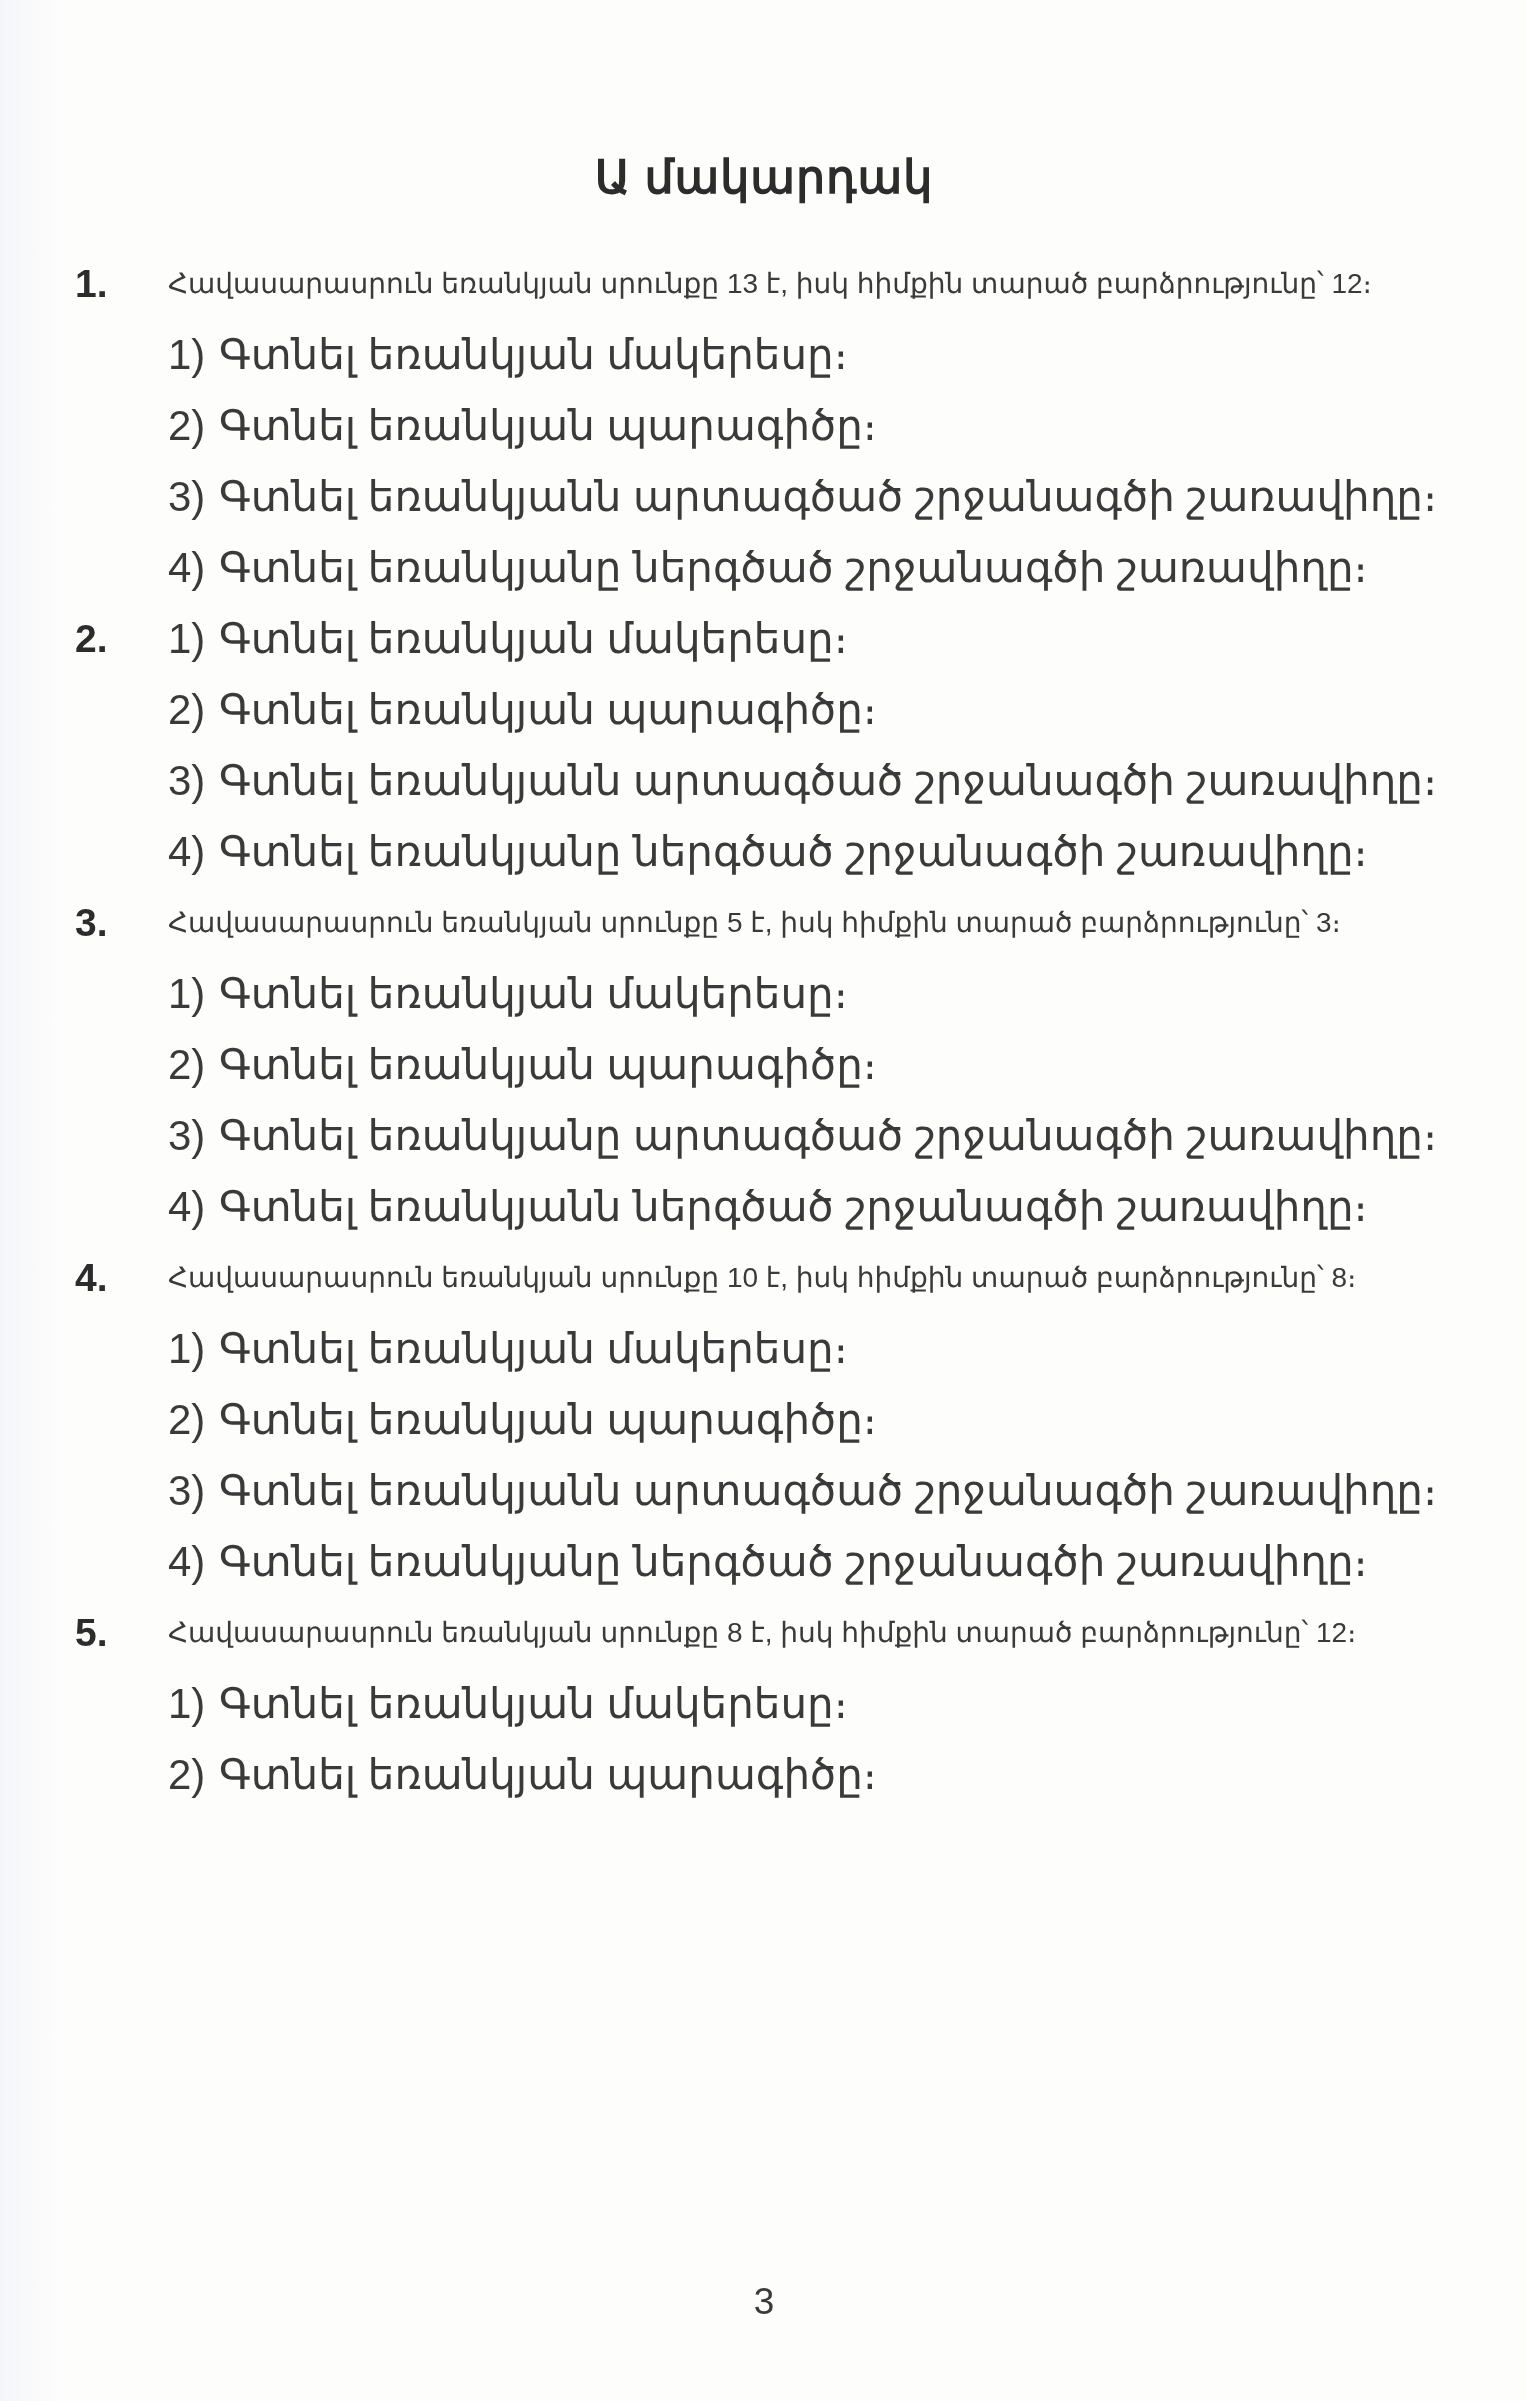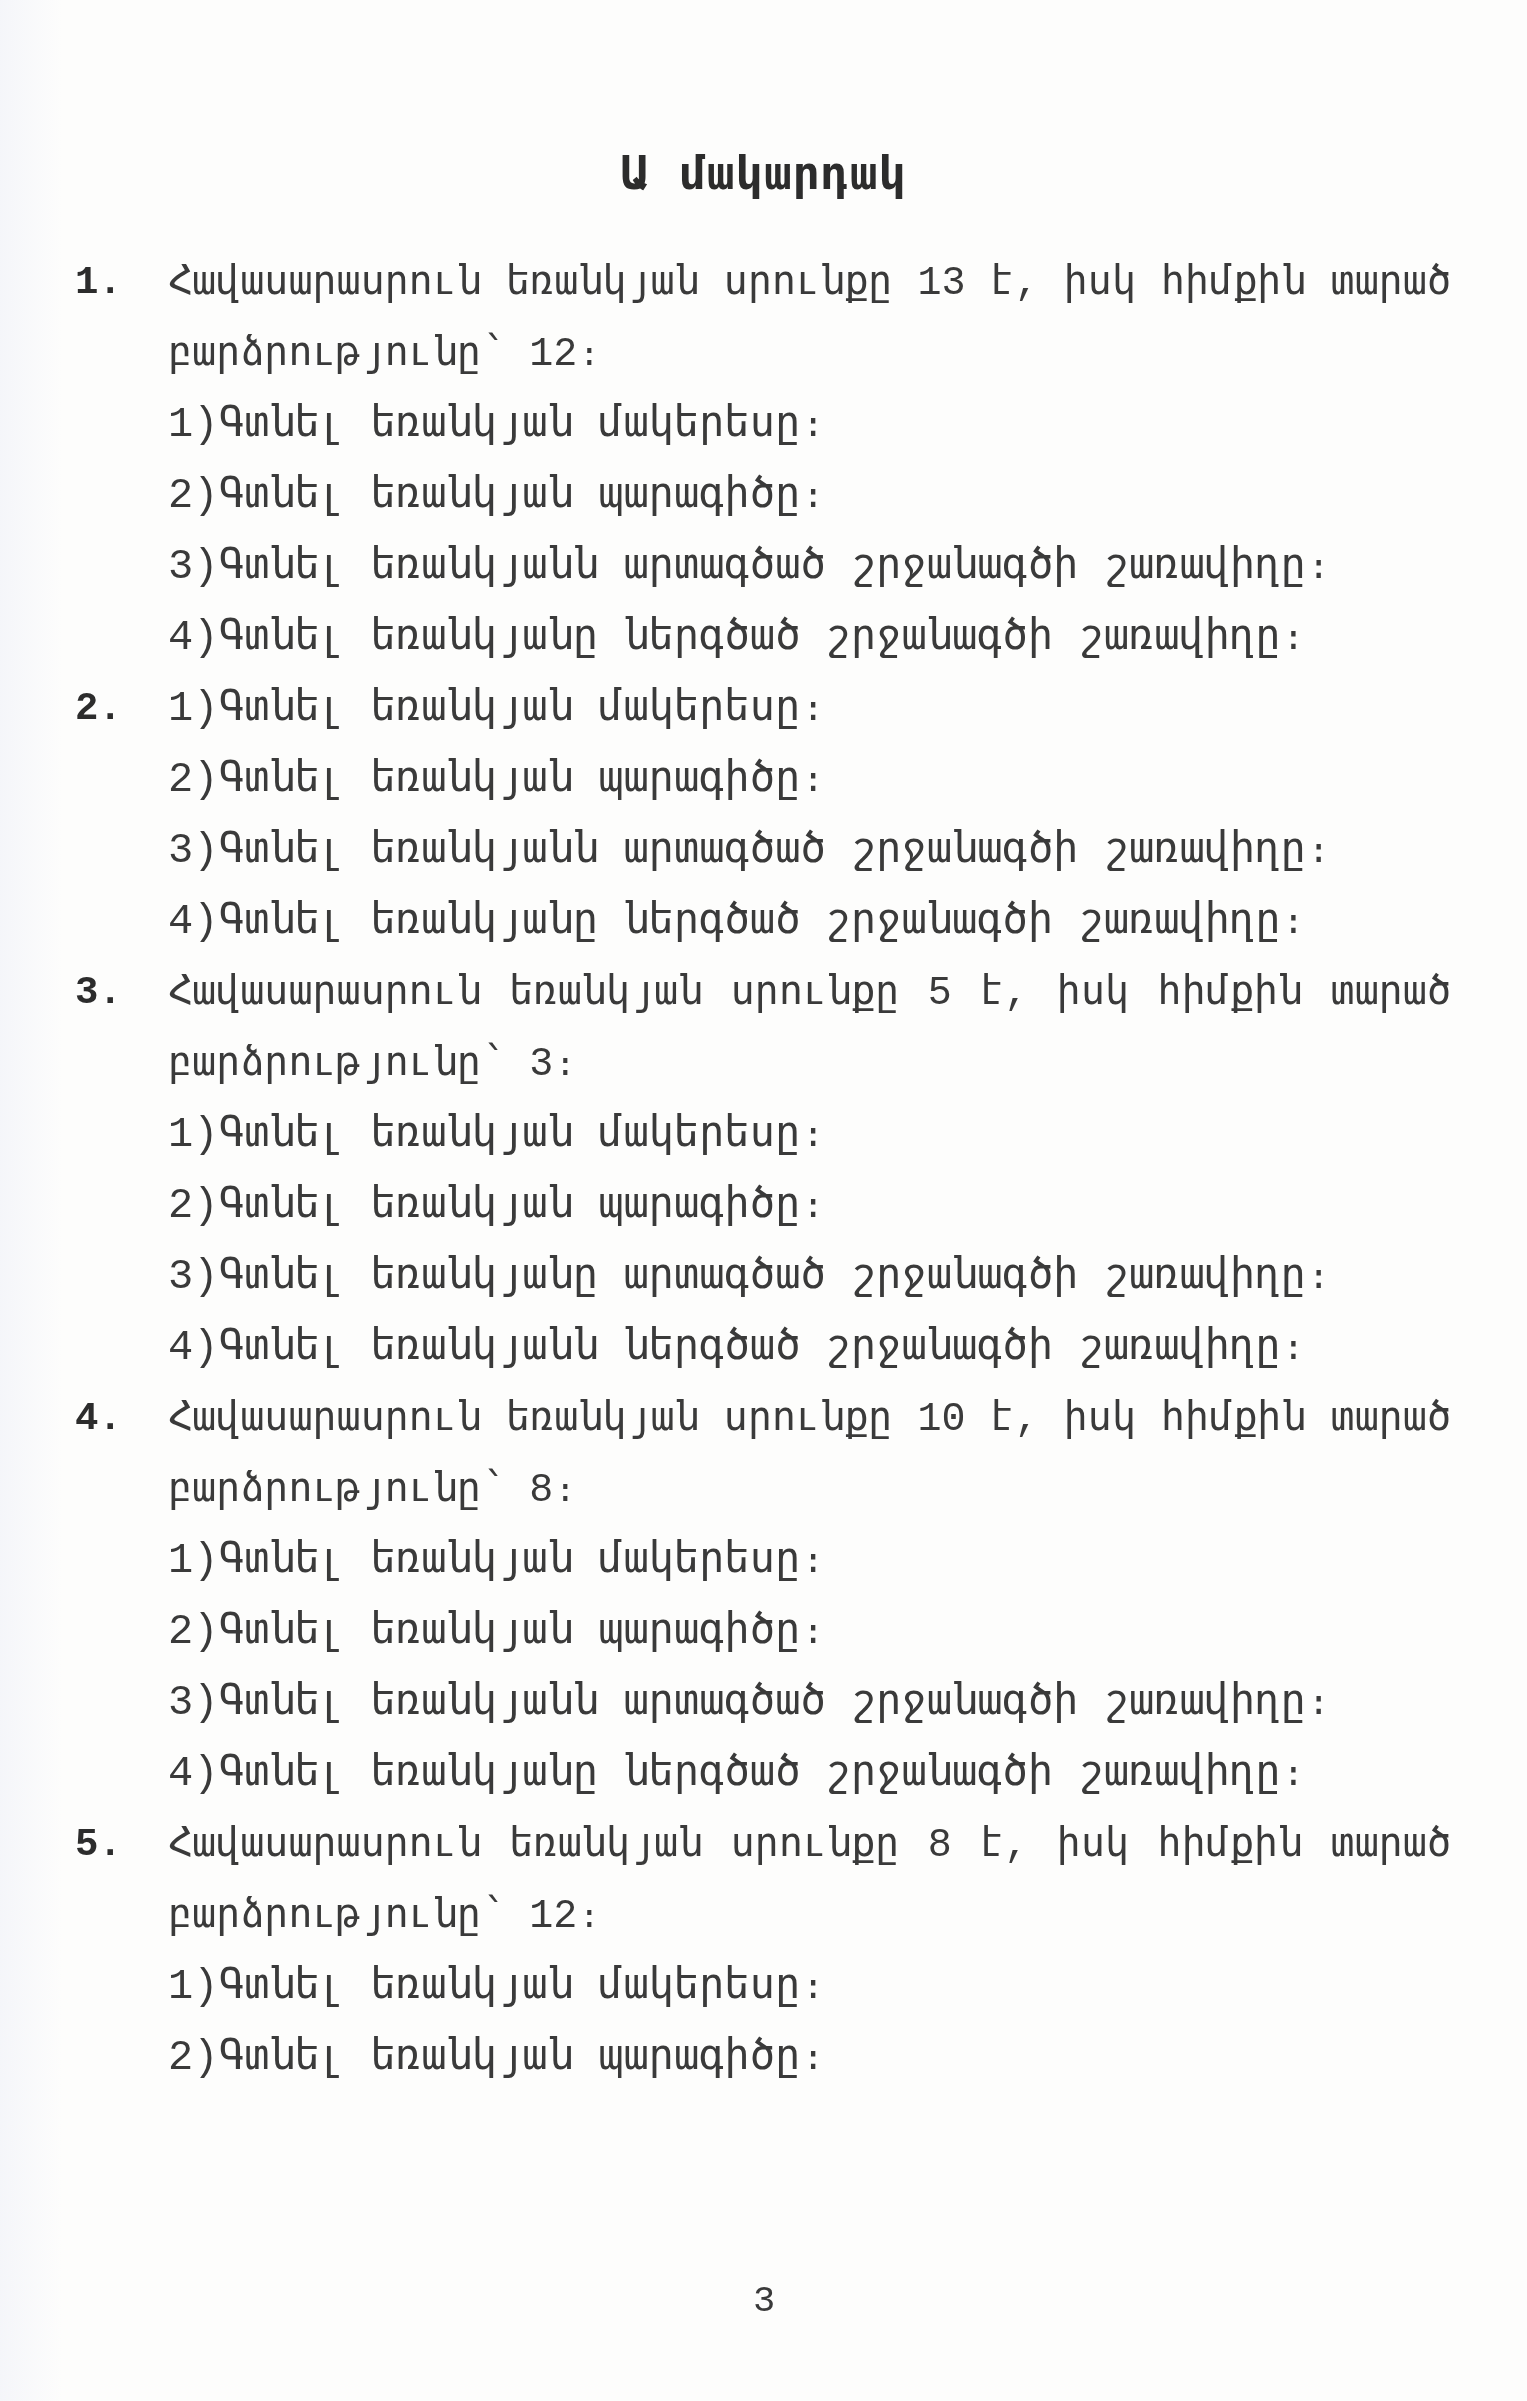--- a/index.html
+++ b/index.html
@@ -7,21 +7,21 @@
     padding: 0;
     background: #e9e9e9;
   }
   .page {
     position: relative;
     width: 1528px;
     height: 2401px;
     margin: 0 auto;
     background: #fdfdfc;
     overflow: hidden;
-    font-family: Liberation Mono, monospace;
+    font-family: Liberation Sans, sans-serif;
     color: #3a3a3a;
   }
   .scan-edge {
     position: absolute;
     left: 0;
     top: 0;
     width: 62px;
     height: 100%;
     background: linear-gradient(to right, #eef0f8 0%, rgba(238,240,248,0) 100%);
     opacity: 0.55;
@@ -52,21 +52,21 @@
     font-size: 39px;
     line-height: 71px;
     color: #2c2c2c;
   }
   .problem-body {
     flex: 1 1 auto;
     margin-right: 77px;
   }
   .statement {
     margin: 0;
-    font-size: 40px;
+    font-size: 28px;
     line-height: 71px;
     text-align: justify;
     text-align-last: left;
     color: #3a3a3a;
   }
   .subitem {
     font-size: 42px;
     line-height: 71px;
     white-space: nowrap;
     color: #3a3a3a;

